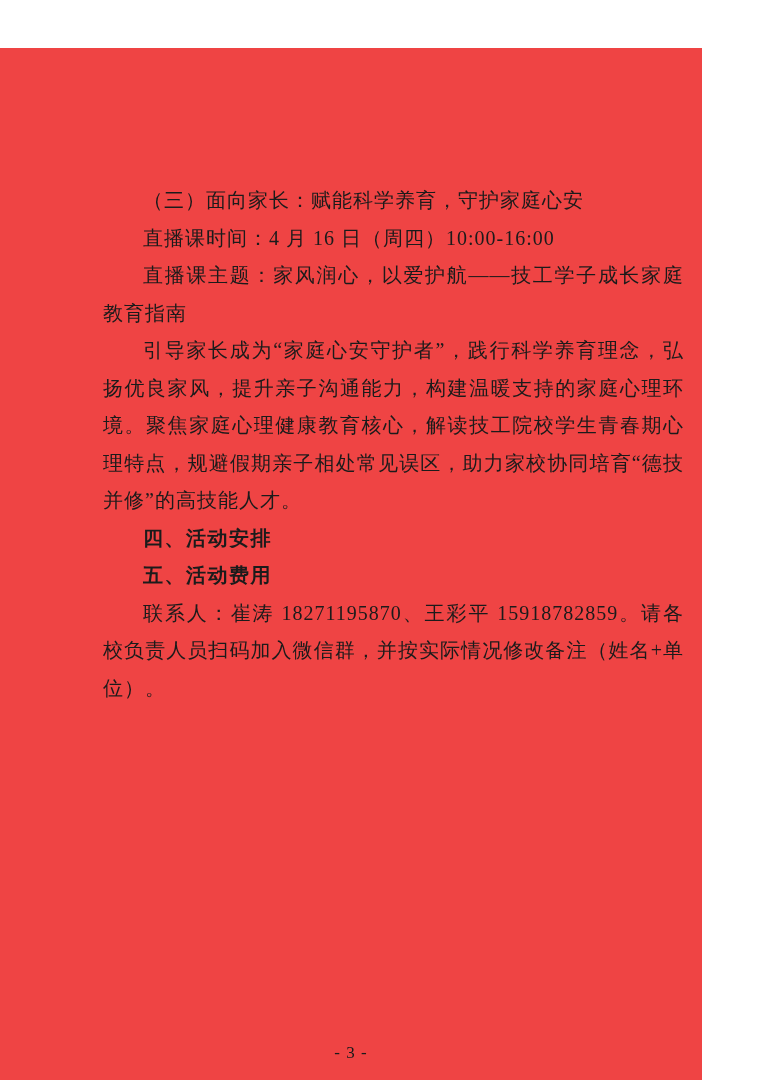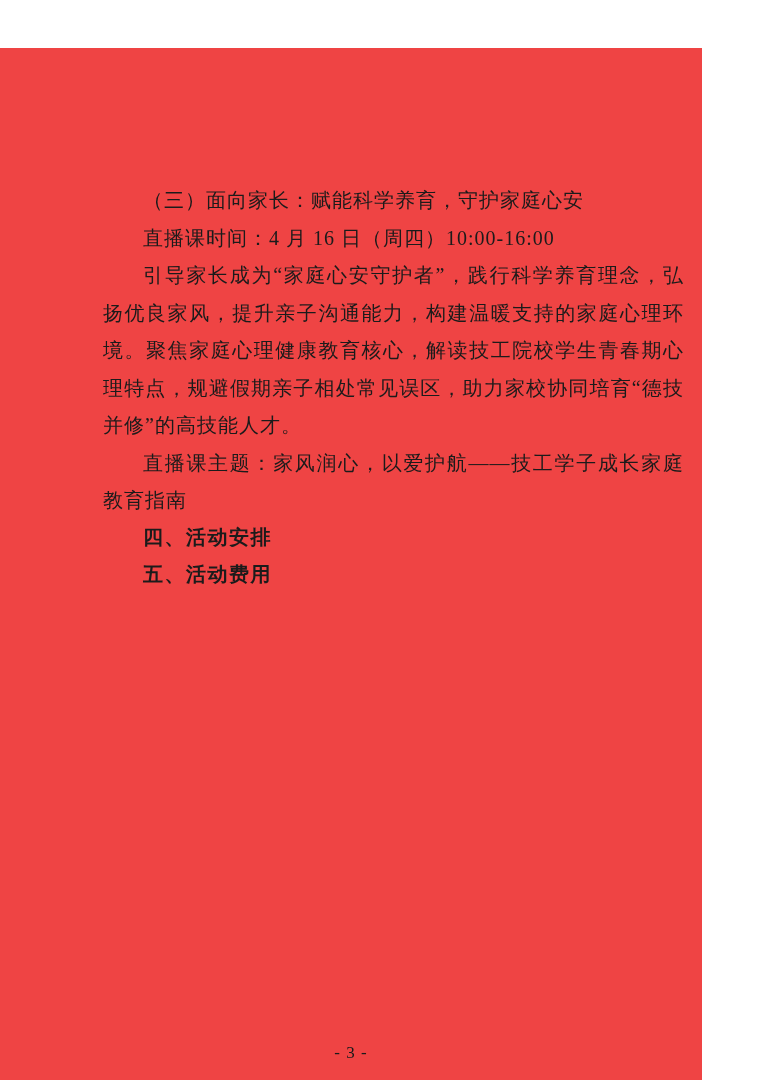--- a/index.html
+++ b/index.html
@@ -26,21 +26,21 @@
     padding: 0;
     font-family: "Liberation Serif", "DejaVu Serif", serif;
     font-size: 20px;
     line-height: 37.5px;
     letter-spacing: 1px;
     color: #1b1b1b;
     text-align: justify;
     text-indent: 40px;
   }
   .heading {
-    font-family: Liberation Mono, monospace;
+    font-family: Liberation Sans, sans-serif;
     font-weight: 700;
     letter-spacing: 1.5px;
   }
   .footer {
     position: absolute;
     left: 0;
     right: 0;
     top: 993px;
     text-align: center;
     font-family: "Liberation Serif", "DejaVu Serif", serif;
@@ -50,21 +50,22 @@
     color: #1b1b1b;
   }
 </style>
 </head>
 <body>
 
 <div class="page">
   <div class="doc-body">
       <p class="para">（三）面向家长：赋能科学养育，守护家庭心安</p>
       <p class="para">直播课时间：4 月 16 日（周四）10:00-16:00</p>
+      <p class="para">直播课主题：家风润心，以爱护航——技工学子成长家庭教育指南</p>
       <p class="para">引导家长成为“家庭心安守护者”，践行科学养育理念，弘扬优良家风，提升亲子沟通能力，构建温暖支持的家庭心理环境。聚焦家庭心理健康教育核心，解读技工院校学生青春期心理特点，规避假期亲子相处常见误区，助力家校协同培育“德技并修”的高技能人才。</p>
-      <p class="para">直播课主题：家风润心，以爱护航——技工学子成长家庭教育指南</p>
       <p class="para heading">四、活动安排</p>
       <p class="para heading">五、活动费用</p>
+      <p class="para">联系人：崔涛 18271195870、王彩平 15918782859。请各校负责人员扫码加入微信群，并按实际情况修改备注（姓名+单位）。</p>
     </div>
   <div class="footer">
     <span>- 3 -</span>
   </div>
 </div>
 
 </body></html>

